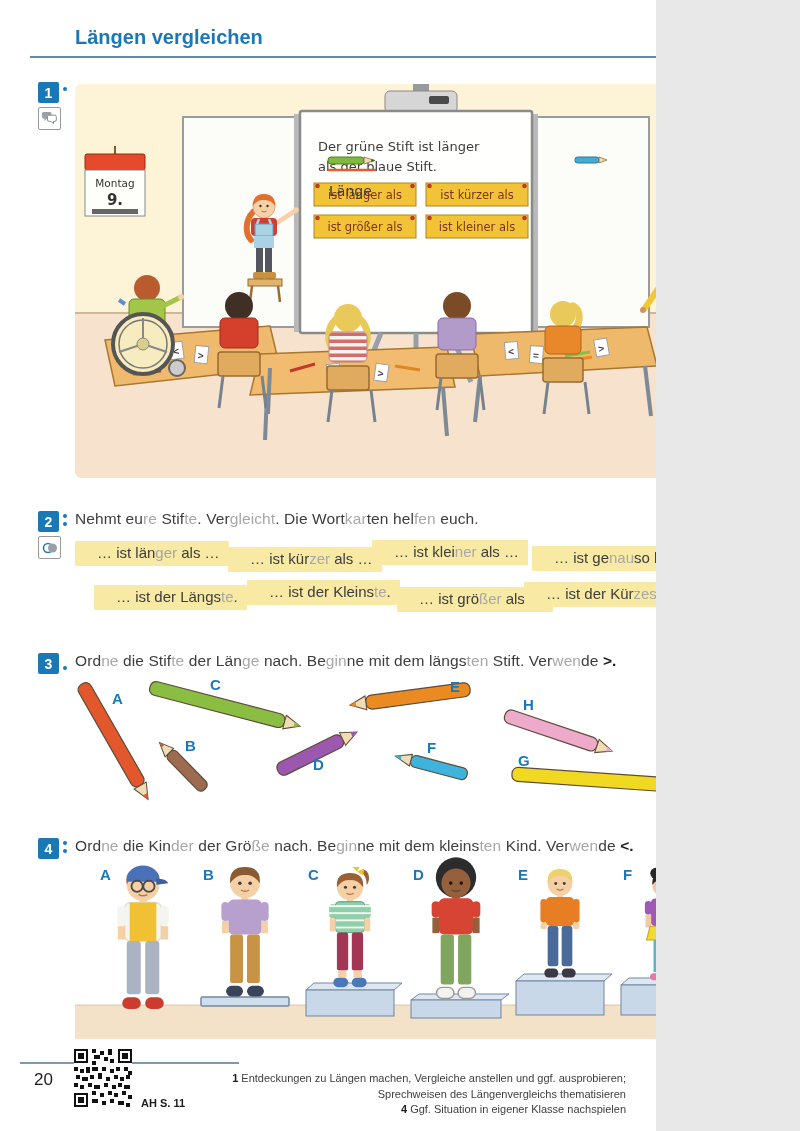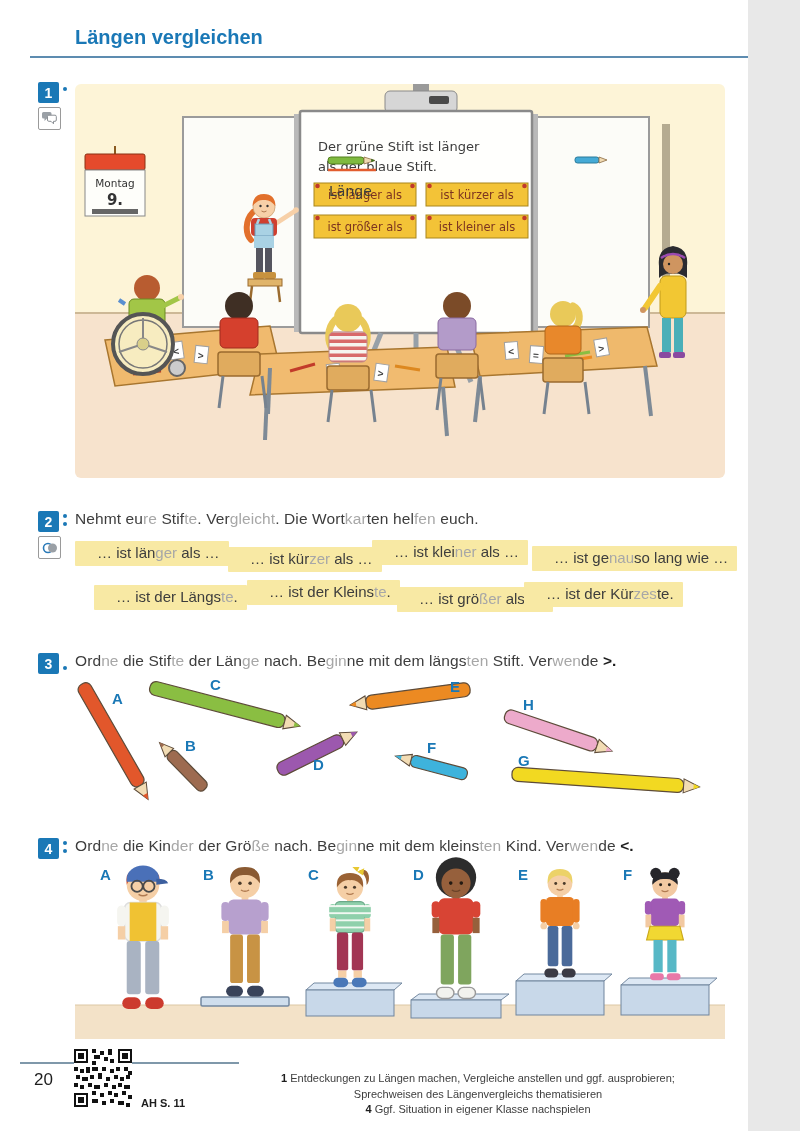--- a/index.html
+++ b/index.html
@@ -1,16 +1,16 @@
 <!DOCTYPE html>
 <html><head>
 <meta charset="utf-8">
 <style>
   html,body{margin:0;padding:0;background:#e8e8e8;}
-  .page{position:relative;width:748px;height:1131px;background:#ffffff;
+  .page{position:relative;width:656px;height:1131px;background:#ffffff;
         font-family:"Liberation Sans",sans-serif;overflow:hidden;}
   .abs{position:absolute;}
   
   .title{left:75px;top:26px;font-size:20px;font-weight:bold;color:#1a78b6;}
   .title-rule{left:30px;top:56px;width:742px;height:2px;background:#5d8cb0;}
   
   .badge{width:21px;height:21px;background:#1a78b6;color:#fff;font-size:14px;font-weight:bold;
          display:flex;align-items:center;justify-content:center;border-radius:2px;}
   .dot{width:4px;height:4px;border-radius:50%;background:#1a78b6;}
   .iconbox{width:21px;height:21px;background:#fff;border:1px solid #9a9a9a;border-radius:2px;
@@ -27,21 +27,21 @@
             background-image:linear-gradient(#bcd9e9 1px,transparent 1px),
                              linear-gradient(90deg,#bcd9e9 1px,transparent 1px);
             background-size:14px 14px;font-family:"DejaVu Sans",sans-serif;color:#2c2c2c;}
   .nb-l1{position:absolute;top:1px;left:4px;font-size:13px;letter-spacing:2.5px;}
   .nb-l1b{position:absolute;top:1px;left:58px;font-size:13px;letter-spacing:1px;}
   .nb-l2{position:absolute;top:29px;left:5px;font-size:13px;letter-spacing:7px;}
   
   .foot-rule{left:20px;top:1062px;width:219px;height:2px;background:#7f98aa;}
   .pagenum{left:34px;top:1070px;font-size:17px;color:#1d1d1d;}
   .ahref{left:141px;top:1097px;font-size:11px;font-weight:bold;color:#1d1d1d;}
-  .notes{right:30px;top:1071px;font-size:11px;line-height:15.5px;text-align:center;color:#3e3e3e;width:480px;}
+  .notes{right:30px;top:1071px;font-size:11px;line-height:15.5px;text-align:right;color:#3e3e3e;width:480px;}
   svg text{font-family:"Liberation Sans",sans-serif;}
   svg .hw{font-family:"DejaVu Sans",sans-serif;}
   svg .lbl{fill:#1a78b6;font-weight:bold;font-size:15px;}
 </style>
 </head>
 <body>
 
 <div class="page">
 
   <div class="abs title">Längen vergleichen</div>

